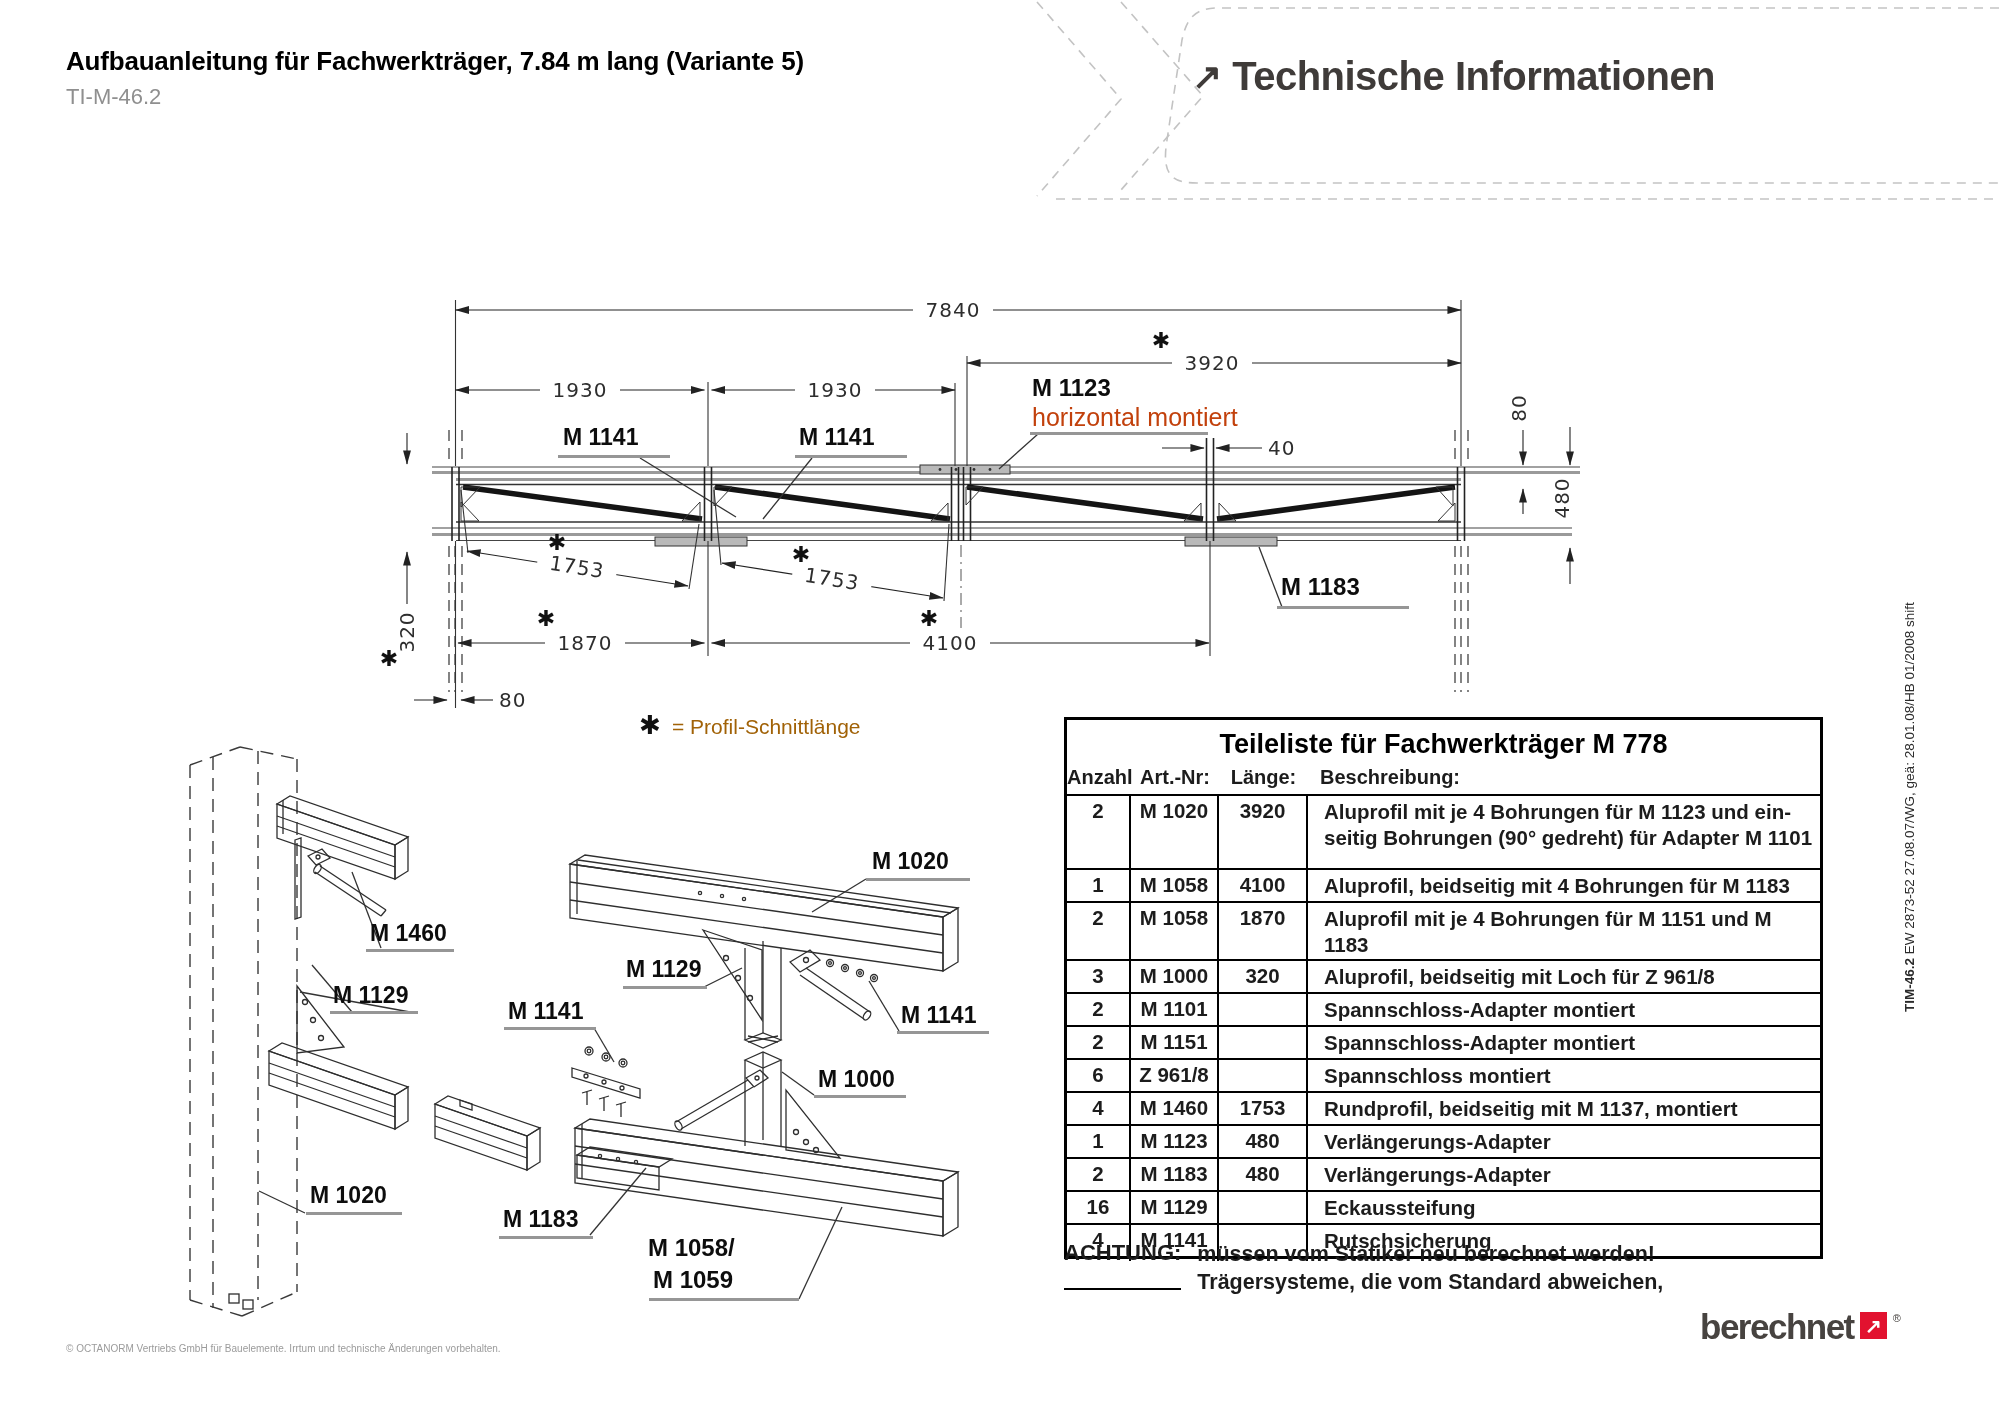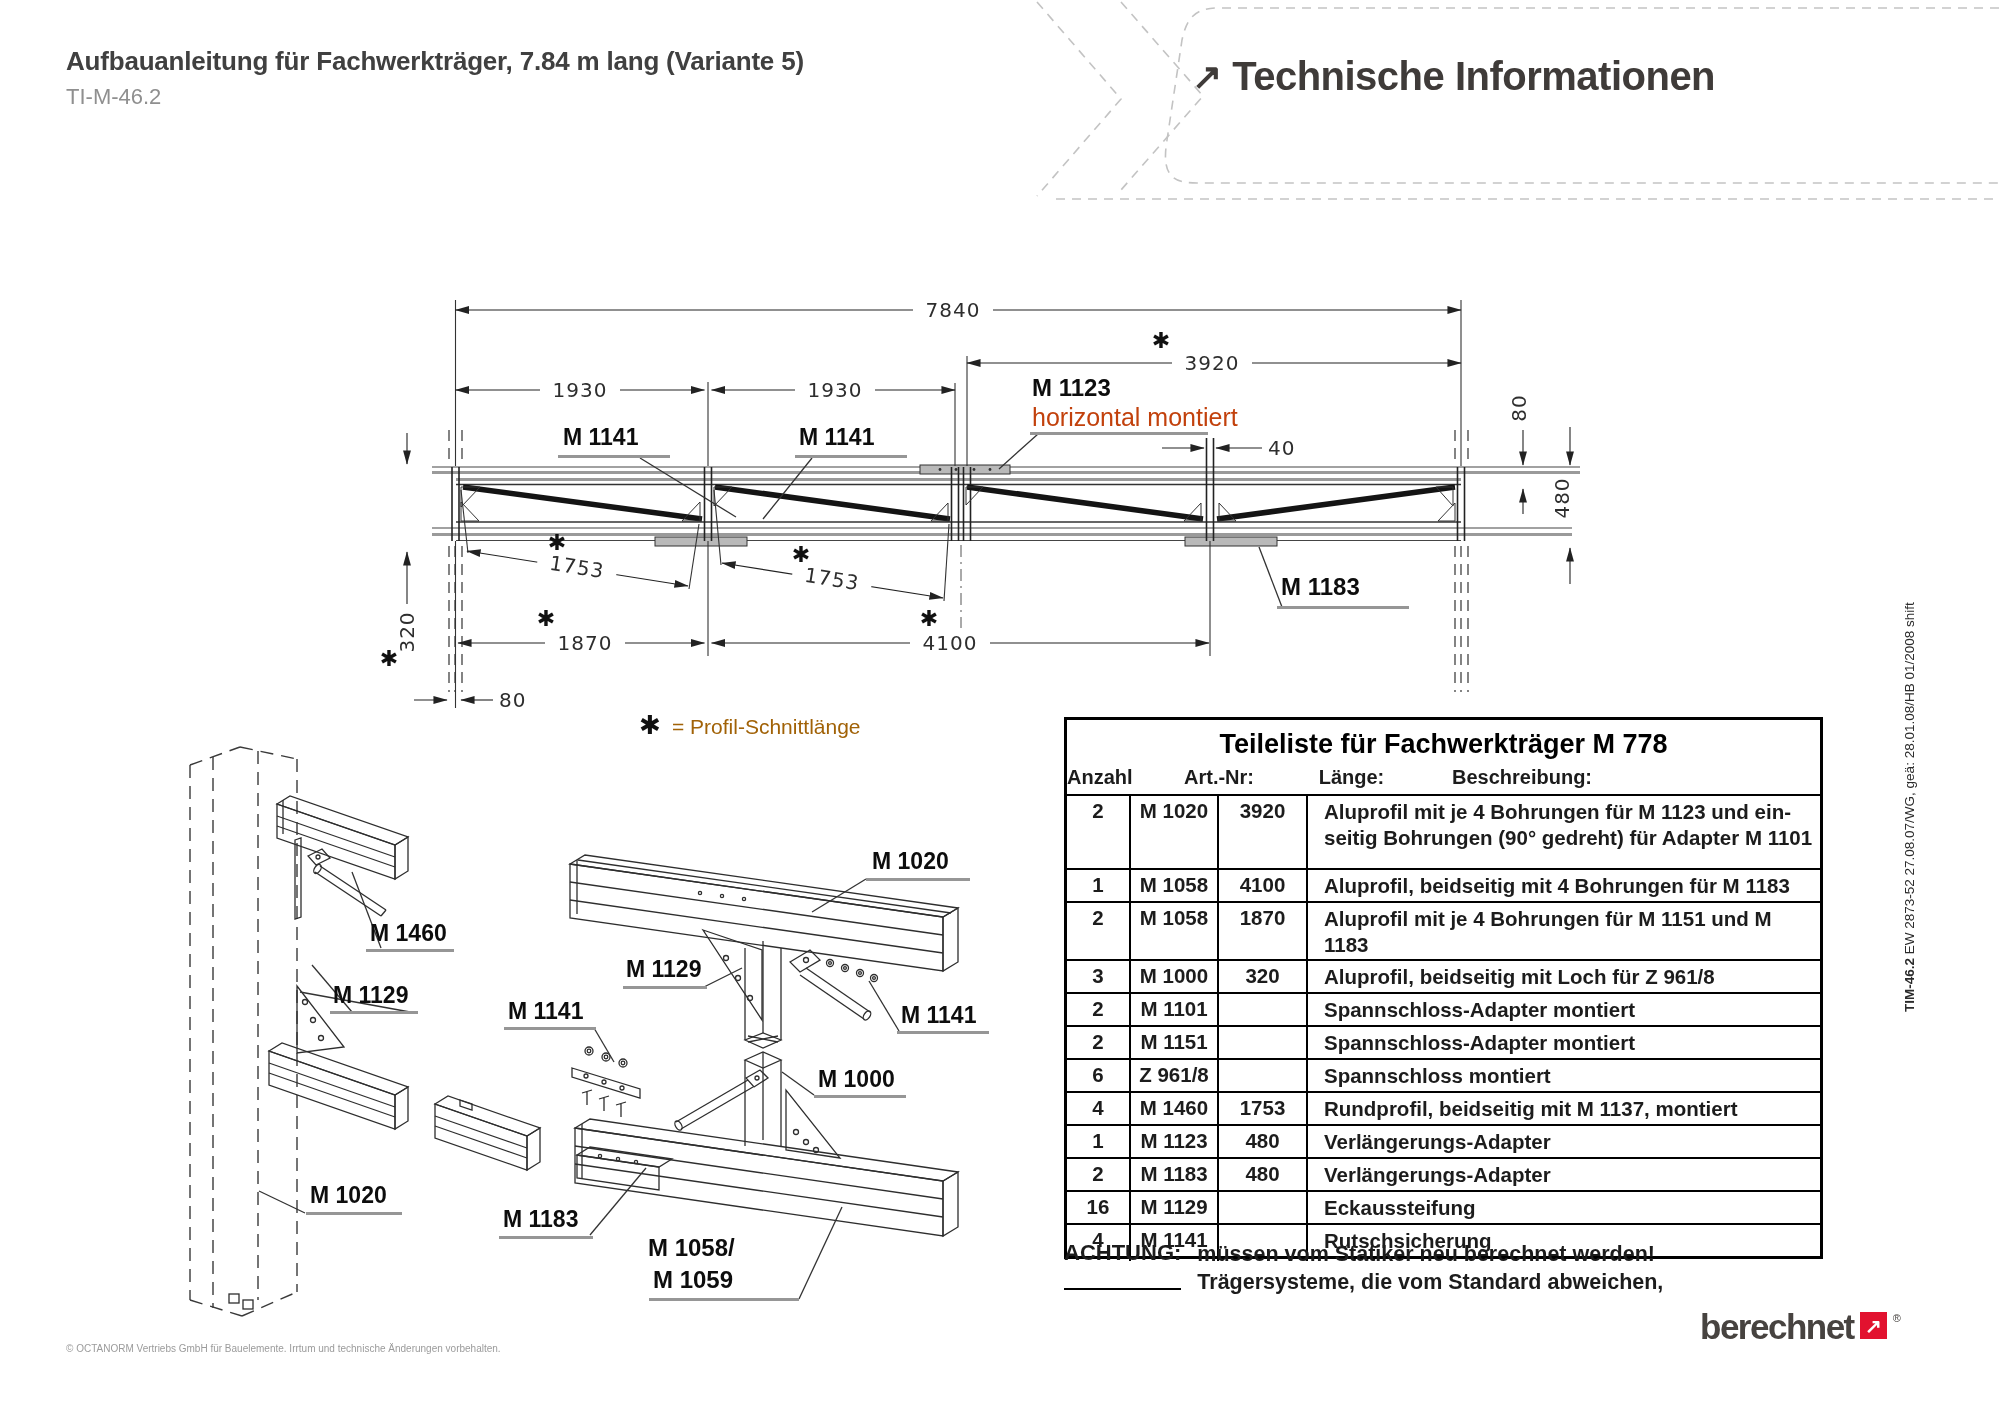--- a/index.html
+++ b/index.html
@@ -1,41 +1,41 @@
 <!DOCTYPE html>
 <html><head>
 <meta charset="utf-8">
 <style>
   html,body{margin:0;padding:0;background:#e8e8e8;}
   .sheet{position:relative;width:2000px;height:1413px;background:#ffffff;overflow:hidden;
          font-family:"Liberation Sans",sans-serif;color:#1c1c1c;}
   .abs{position:absolute;}
   
-  .doc-title{font-size:26px;font-weight:bold;color:#404040;letter-spacing:-0.2px;}
+  .doc-title{font-size:26px;font-weight:bold;color:#000000;letter-spacing:-0.2px;}
   .doc-code{font-size:22px;color:#8f8f8f;}
   .brand-block{display:flex;align-items:center;gap:10px;}
   .brand-arrow{font-size:36px;font-weight:bold;color:#3f3b39;line-height:1;}
   .brand-title{font-size:40px;font-weight:bold;color:#3f3b39;letter-spacing:-0.5px;}
   
   .dim{font-family:"DejaVu Sans",sans-serif;font-size:20px;color:#2e2e2e;letter-spacing:1px;
        text-align:center;line-height:22px;background:#fff;}
   .dim.nobg{background:transparent;}
   .rot{transform:rotate(-90deg);}
   .mark{font-family:"DejaVu Sans",sans-serif;font-size:22px;font-weight:bold;color:#111;
         line-height:22px;text-align:center;background:transparent;}
   .plabel{font-size:23px;font-weight:bold;color:#0d0d0d;letter-spacing:0;white-space:nowrap;}
   .plabel.big{font-size:24px;}
   .psub{font-size:25px;font-weight:400;color:#c2410c;white-space:nowrap;}
   .underl{height:3px;background:#969696;}
   .note-line{font-size:21px;font-weight:400;color:#a16207;white-space:nowrap;}
   
   .ptable{position:absolute;left:1064px;top:717px;width:753px;border:3px solid #000;background:#fff;}
   .ptitle{font-size:27px;font-weight:bold;text-align:center;padding:9px 0 6px 0;color:#000;}
   .phead{display:grid;grid-template-columns:64px 88px 89px 1fr;font-size:20px;font-weight:bold;
-         padding-bottom:5px;gap:44px;}
+         padding-bottom:5px;}
   .phead .h1,.phead .h2,.phead .h3{text-align:center;}
   .phead .h4{text-align:left;padding-left:12px;}
   .prow{display:grid;grid-template-columns:64px 88px 89px 1fr;border-top:2px solid #000;
         font-size:20.5px;font-weight:bold;min-height:31px;align-items:start;}
   .prow.tall{min-height:72px;}
   .prow .cell{padding-top:3px;padding-bottom:2px;}
   .c1{text-align:center;border-right:2px solid #000;height:100%;}
   .c2{text-align:center;border-right:2px solid #000;height:100%;}
   .c3{text-align:center;border-right:2px solid #000;height:100%;}
   .c4{text-align:left;padding-left:16px;line-height:1.25;}

